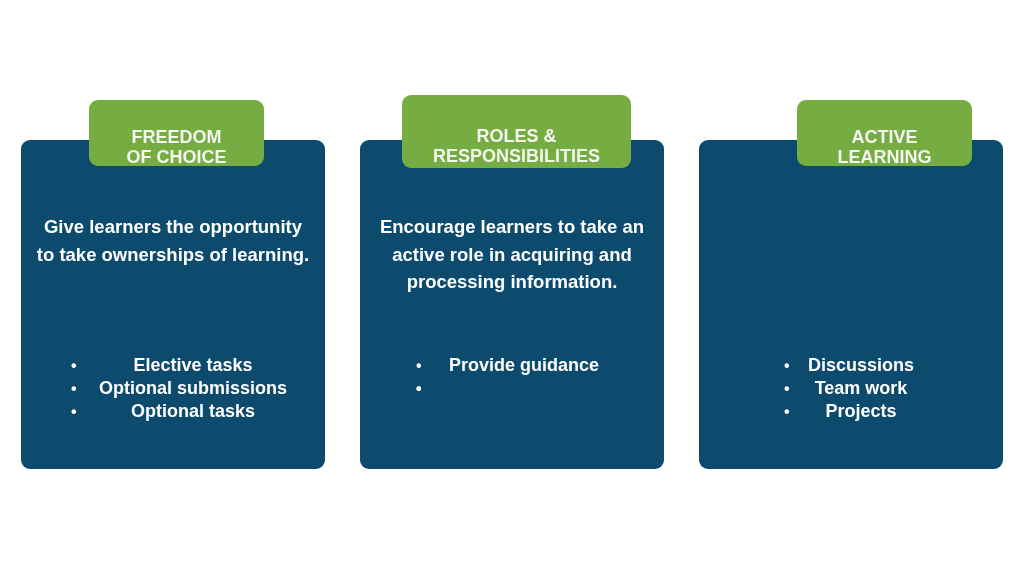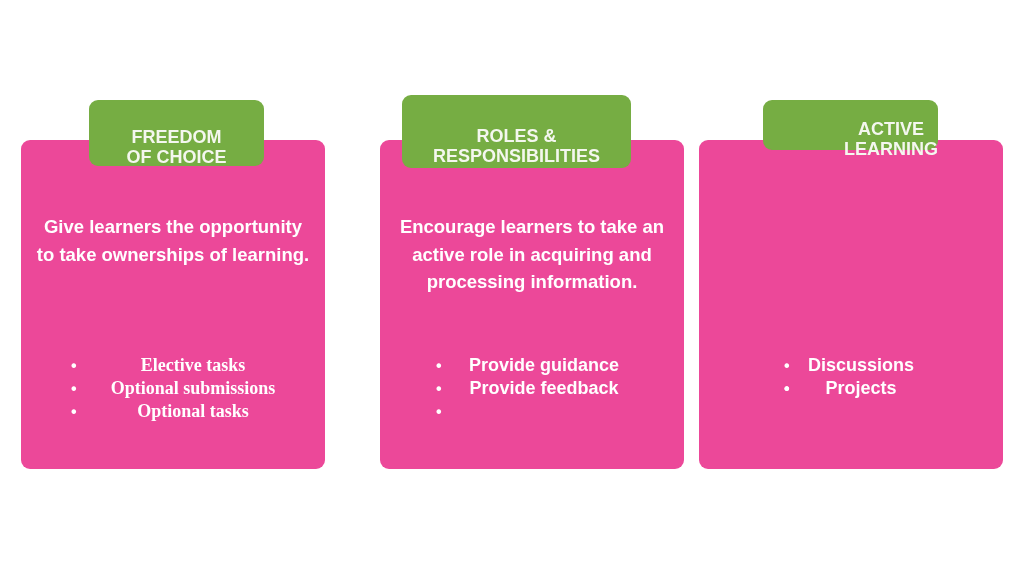--- a/index.html
+++ b/index.html
@@ -2,50 +2,50 @@
 <html><head>
 <meta charset="utf-8">
 <style>
   html, body { margin: 0; padding: 0; }
   body {
     width: 1024px; height: 569px; background: #ffffff; position: relative; overflow: hidden;
     font-family: "Liberation Sans", "DejaVu Sans", sans-serif;
   }
   .card {
     position: absolute; top: 140px; width: 304px; height: 329px;
-    background: #ec4899; border-radius: 9px;
+    background: #0c4a6e; border-radius: 9px;
   }
   .card.c1 { left: 21px; }
-  .card.c2 { left: 380px; }
+  .card.c2 { left: 360px; }
   .card.c3 { left: 699px; }
   .tag {
     position: absolute; background: #76ad43; border-radius: 9px;
     color: #f4f7ef; font-weight: bold; font-size: 18px; line-height: 20px;
     text-align: center; display: flex; align-items: center; justify-content: center;
     z-index: 2;
   }
   .tag.t1 { left: 89px; top: 100px; width: 175px; height: 66px; }
   .tag.t2 { left: 402px; top: 95px; width: 229px; height: 73px; }
-  .tag.t3 { left: 763px; top: 100px; width: 175px; height: 50px; justify-content: flex-end; }
+  .tag.t3 { left: 797px; top: 100px; width: 175px; height: 66px; }
   .tag span { white-space: pre-line; margin-top: 28px; }
   .desc {
     position: absolute; left: 0; right: 0; top: 73px;
     color: #ffffff; font-weight: bold; font-size: 18.5px; line-height: 27.5px;
     text-align: center; padding: 0 12px;
   }
   .bullets {
     position: absolute; left: 0; right: 0; top: 214px; margin: 0; padding: 0; list-style: none;
     color: #ffffff; font-weight: bold; font-size: 18px; line-height: 23px;
   }
   .bullets li { position: relative; text-align: center; }
   .bullets li .dot {
     position: absolute; top: 0; font-size: 16px;
   }
   .c1 .bullets li .dot { left: 50px; }
-  .c1 .bullets li .txt { display: inline-block; padding-left: 40px; font-family: Liberation Serif, serif; }
+  .c1 .bullets li .txt { display: inline-block; padding-left: 40px; }
   .c2 .bullets li .dot { left: 56px; }
   .c2 .bullets li .txt { display: inline-block; padding-left: 24px; text-align: center; }
   .c3 .bullets li .dot { left: 85px; }
   .c3 .bullets li .txt { display: inline-block; padding-left: 20px; text-align: center; }
 </style>
 </head>
 <body>
 
 <div class="tag t1">
     <span>FREEDOM
@@ -66,24 +66,24 @@
     <li><span class="dot">•</span><span class="txt">Elective tasks</span></li>
     <li><span class="dot">•</span><span class="txt">Optional submissions</span></li>
     <li><span class="dot">•</span><span class="txt">Optional tasks</span></li>
   </ul>
 </div>
 
 <div class="card c2">
   <div class="desc">Encourage learners to take an active role in acquiring and processing information.</div>
   <ul class="bullets">
     <li><span class="dot">•</span><span class="txt">Provide guidance</span></li>
-    <li><span class="dot">•</span><span class="txt">Provide feedback</span></li>
+    <li><span class="dot">•</span></li>
     <li><span class="dot">•</span></li>
   </ul>
 </div>
 
 <div class="card c3">
   <ul class="bullets">
     <li><span class="dot">•</span><span class="txt">Discussions</span></li>
-    <li><span class="dot">•</span></li>
+    <li><span class="dot">•</span><span class="txt">Team work</span></li>
     <li><span class="dot">•</span><span class="txt">Projects</span></li>
   </ul>
 </div>
 
 </body></html>

